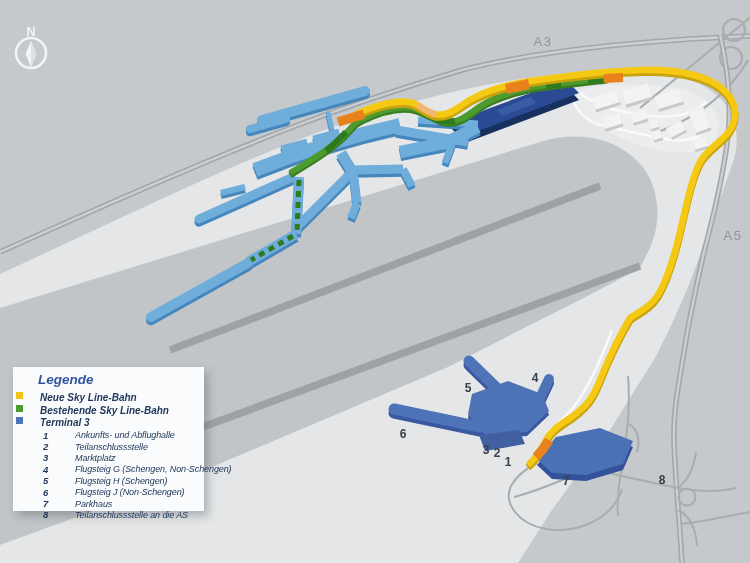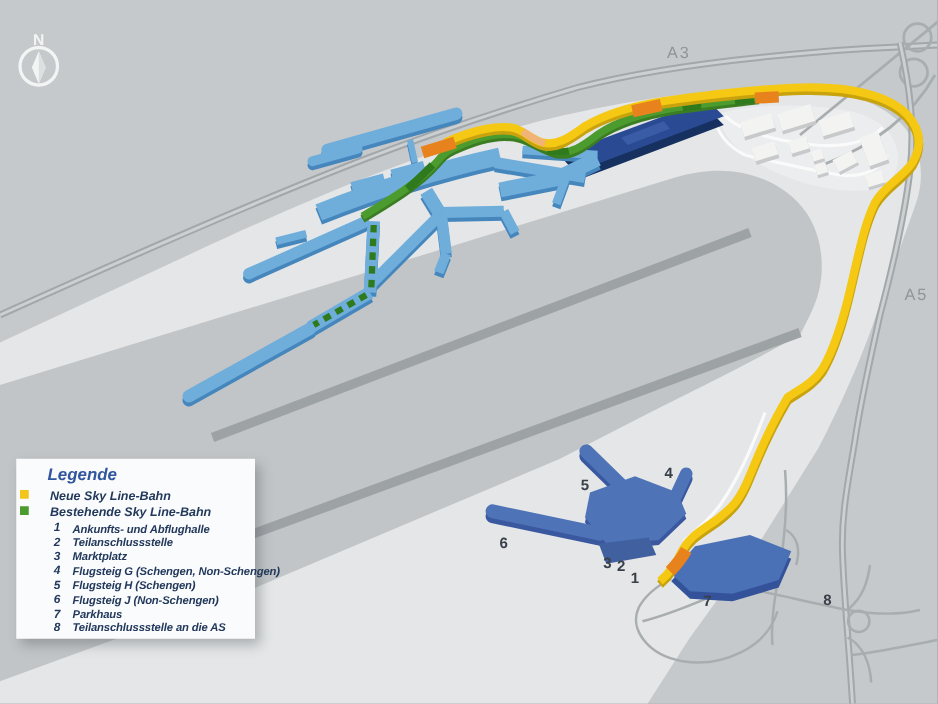--- a/index.html
+++ b/index.html
@@ -26,21 +26,21 @@
   .legend{position:absolute;left:13px;top:367px;width:191px;height:144px;
           background:#FAFBFC;box-shadow:4px 5px 9px rgba(80,86,92,.38);}
   .legend-title{margin:5px 0 5px 25px;font-size:13.5px;font-style:italic;
                 font-weight:600;color:#31569E;}
   .lrow{display:flex;height:12.5px;padding-left:3px;}
   .chip{width:7px;height:7px;margin-right:17px;flex:none;background:#ccc;}
   .llabel{font-size:10px;font-weight:700;font-style:italic;color:#22395C;white-space:nowrap;}
   .irow{display:flex;align-items:center;height:11.4px;padding-left:30px;}
   .irow:first-of-type{margin-top:3px;}
   .inum{width:8px;font-size:9.5px;font-style:italic;font-weight:700;color:#22395C;flex:none;}
-  .ilabel{margin-left:7px;font-size:9px;font-style:italic;color:#22395C;white-space:nowrap;letter-spacing:-0.1px;font-weight:bold;}
+  .ilabel{margin-left:24px;font-size:9px;font-style:italic;color:#22395C;white-space:nowrap;letter-spacing:-0.1px;}
 </style>
 </head>
 <body>
 
 <div class="stage">
 
 <svg width="750" height="563" viewBox="0 0 750 563">
 
   <rect x="0" y="0" width="750" height="563" fill="#C6C9CB"></rect>
 
@@ -258,20 +258,24 @@
   <div class="legend-title">Legende</div>
 
   <div class="lrow">
     <span class="chip" style="background: rgb(242, 197, 26);"></span>
     <span class="llabel">Neue Sky Line-Bahn</span>
   </div>
   <div class="lrow">
     <span class="chip" style="background: rgb(76, 155, 47);"></span>
     <span class="llabel">Bestehende Sky Line-Bahn</span>
   </div>
+  <div class="lrow">
+    <span class="chip" style="background: rgb(78, 115, 183);"></span>
+    <span class="llabel">Terminal 3</span>
+  </div>
 
   <div class="irow">
     <span class="inum">1</span>
     <span class="ilabel">Ankunfts- und Abflughalle</span>
   </div>
   <div class="irow">
     <span class="inum">2</span>
     <span class="ilabel">Teilanschlussstelle</span>
   </div>
   <div class="irow">

